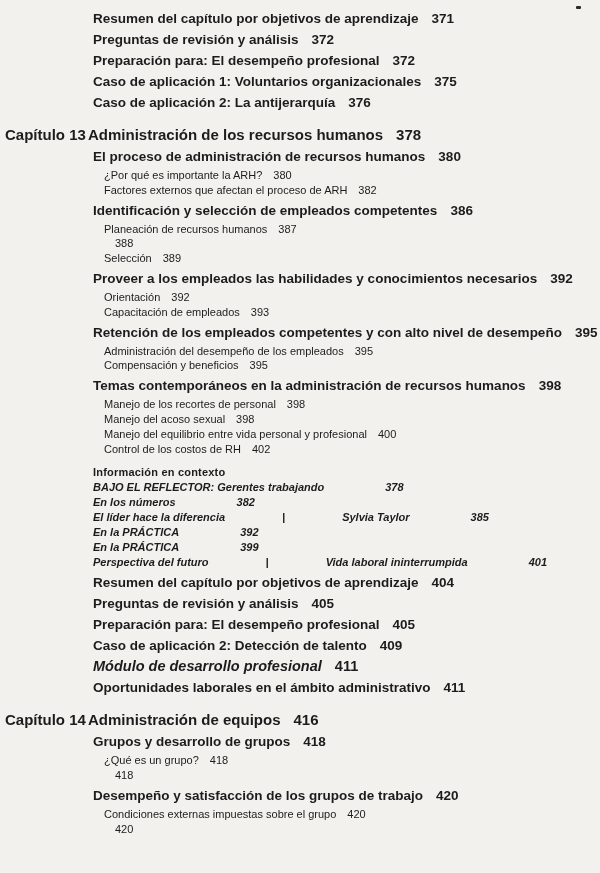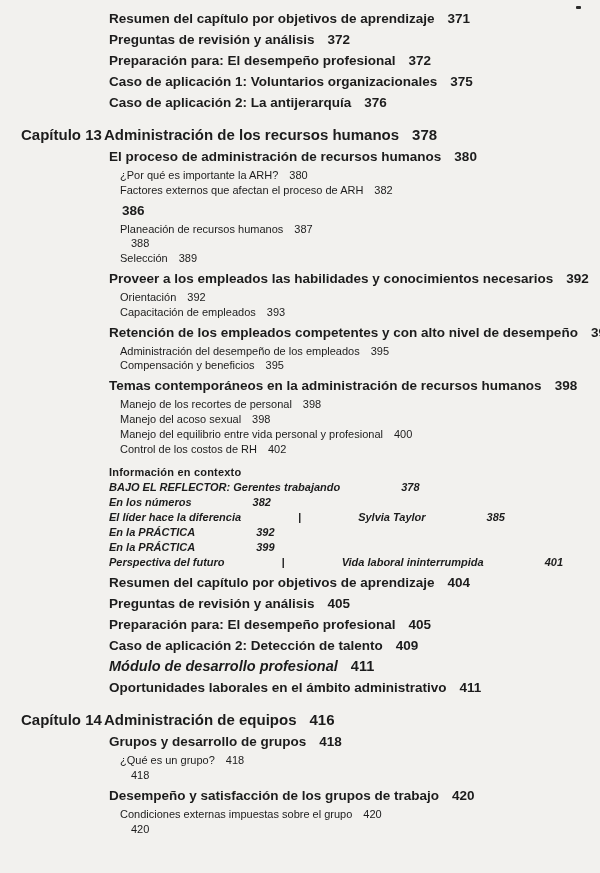--- a/index.html
+++ b/index.html
@@ -6,21 +6,21 @@
   body {
     width: 600px; height: 873px;
     background: #f2f1ee;
     overflow: hidden;
     font-family: "Liberation Sans", sans-serif;
     -webkit-font-smoothing: antialiased;
   }
   .page {
     position: relative;
     width: 600px; height: 873px;
-    padding: 8px 0 0 21px;
+    padding: 8px 0 0 5px;
     box-sizing: border-box;
     color: #1c1c1c;
   }
   .row { display: flex; align-items: baseline; white-space: nowrap; }
 
   
   .h1 { font-size: 13.5px; font-weight: 700; line-height: 21px; padding-left: 88px; }
   
   .h2 { font-size: 11px;   font-weight: 400; line-height: 14.8px; padding-left: 99px; }
   
@@ -86,20 +86,21 @@
         </div>
         <div class="row h2">
           <span class="t">¿Por qué es importante la ARH?</span>
           <span class="pg">380</span>
         </div>
         <div class="row h2">
           <span class="t">Factores externos que afectan el proceso de ARH</span>
           <span class="pg">382</span>
         </div>
         <div class="row h1">
+          <span class="t">Identificación y selección de empleados competentes</span>
           <span class="pg">386</span>
         </div>
         <div class="row h2">
           <span class="t">Planeación de recursos humanos</span>
           <span class="pg">387</span>
         </div>
         <div class="row h2">
           <span class="pg">388</span>
         </div>
         <div class="row h2">

